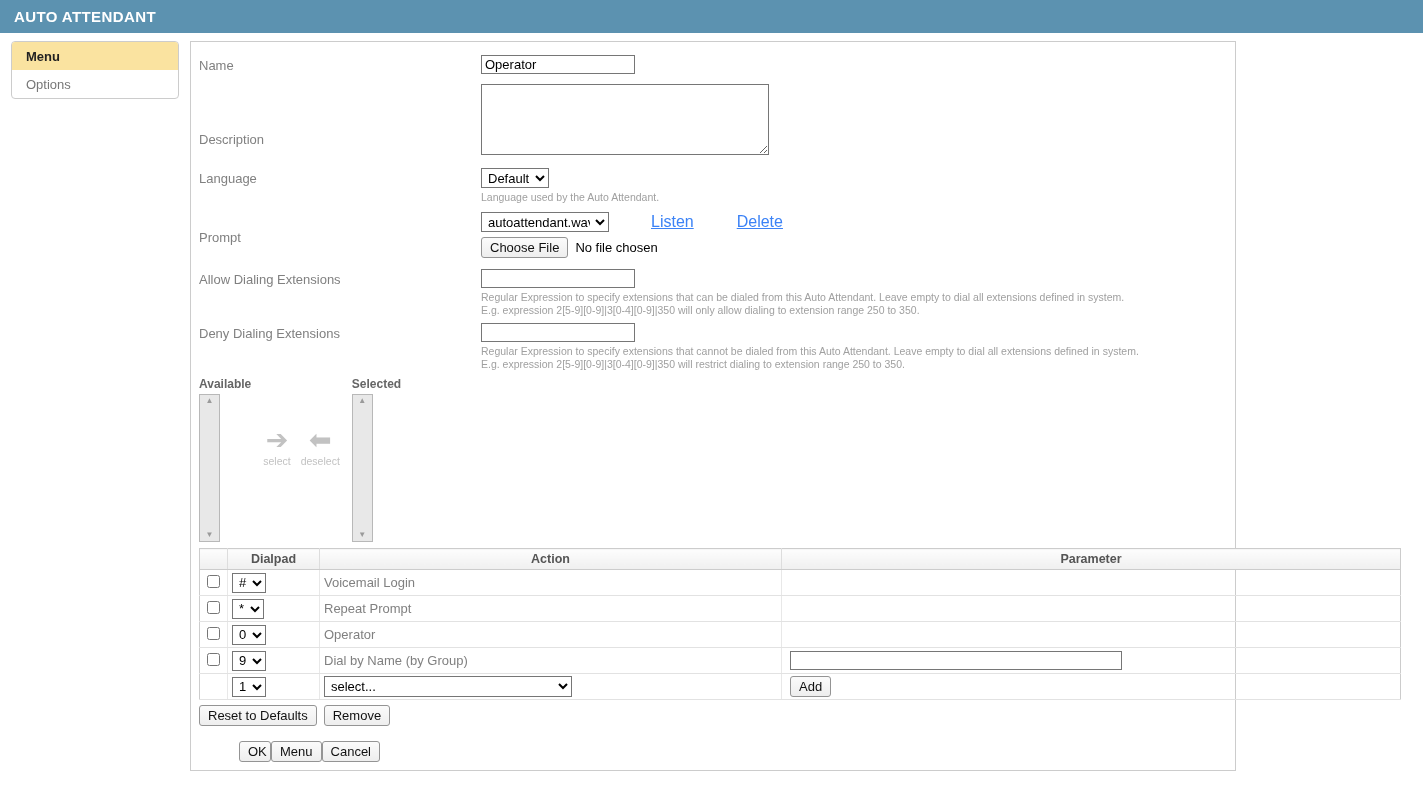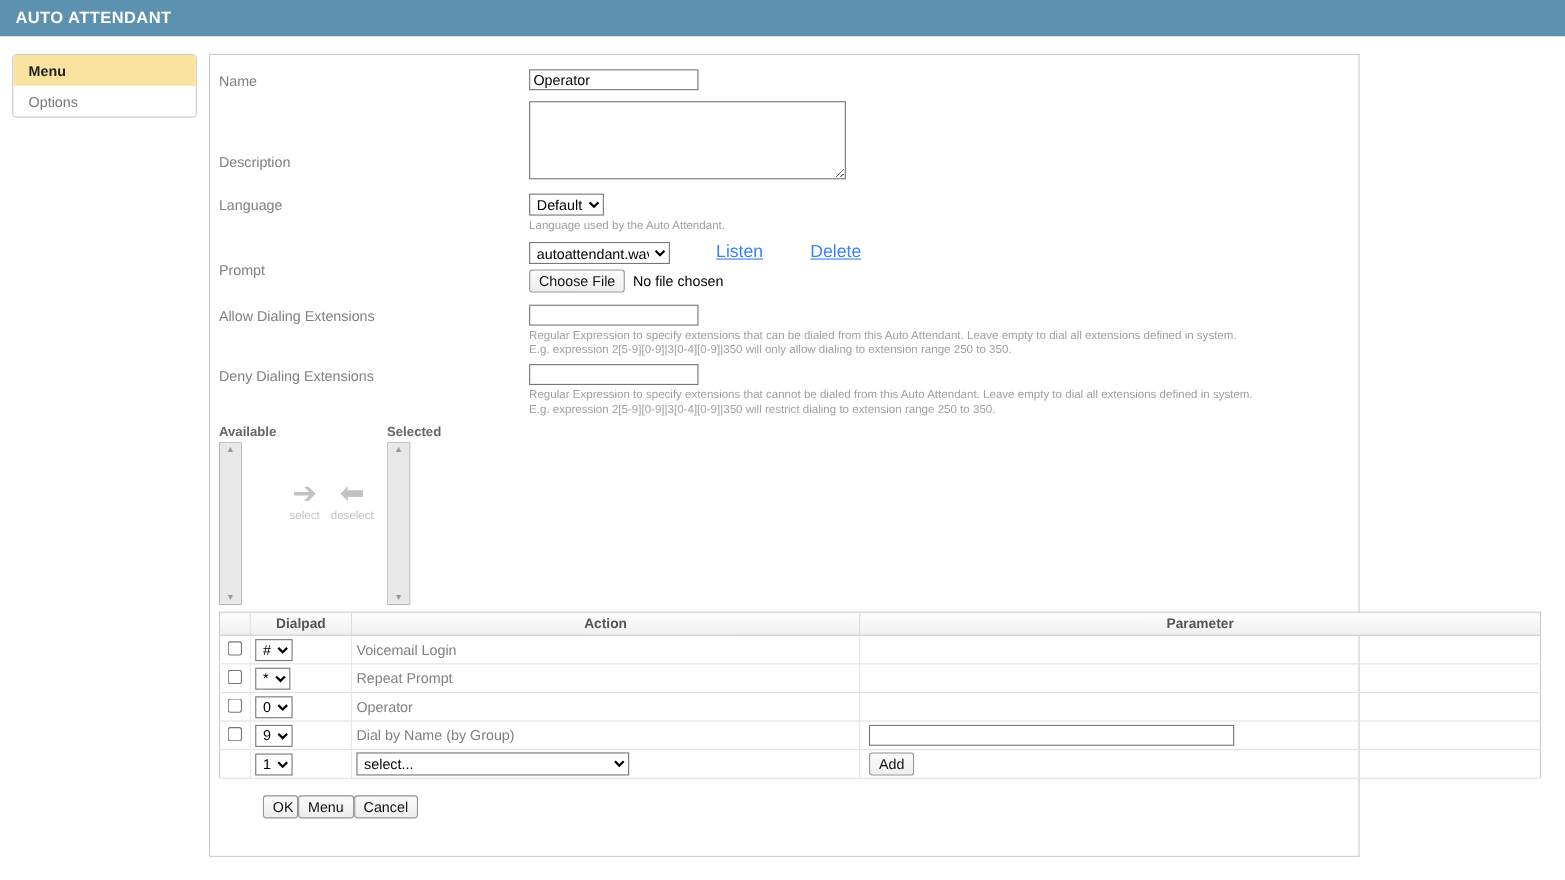--- a/index.html
+++ b/index.html
@@ -25,21 +25,21 @@
     color: #ffffff;
     font-size: 15px;
     font-weight: bold;
     letter-spacing: 0.4px;
   }
 
   
   #body-area {
     display: flex;
     align-items: flex-start;
-    padding: 16px 0 0 0;
+    padding: 8px 0 0 0;
   }
 
   
   #sidebar {
     width: 168px;
     margin-left: 11px;
     border: 1px solid #cccccc;
     border-radius: 4px;
     background: #ffffff;
     overflow: hidden;
@@ -426,20 +426,24 @@
               <option>select...</option>
             </select>
           </td>
           <td class="col-par nb">
             <button style="margin-left:4px;">Add</button>
           </td>
         </tr>
       </tbody>
     </table>
 
+    <div class="below-tbl">
+      <button>Reset to Defaults</button>
+      <button>Remove</button>
+    </div>
 
     <div class="okrow">
       <button style="width:32px;">OK</button>
       <button>Menu</button>
       <button>Cancel</button>
     </div>
 
   </div>
 </div>
 

